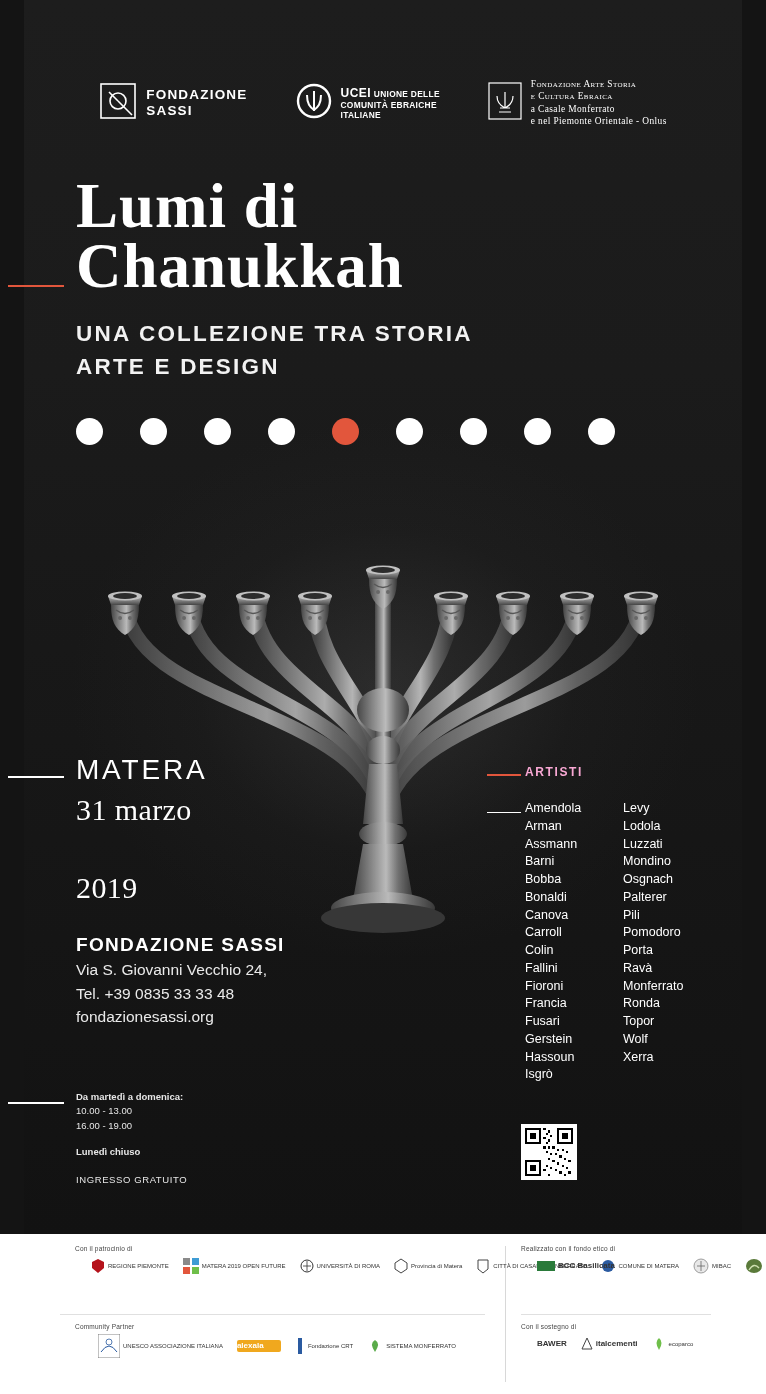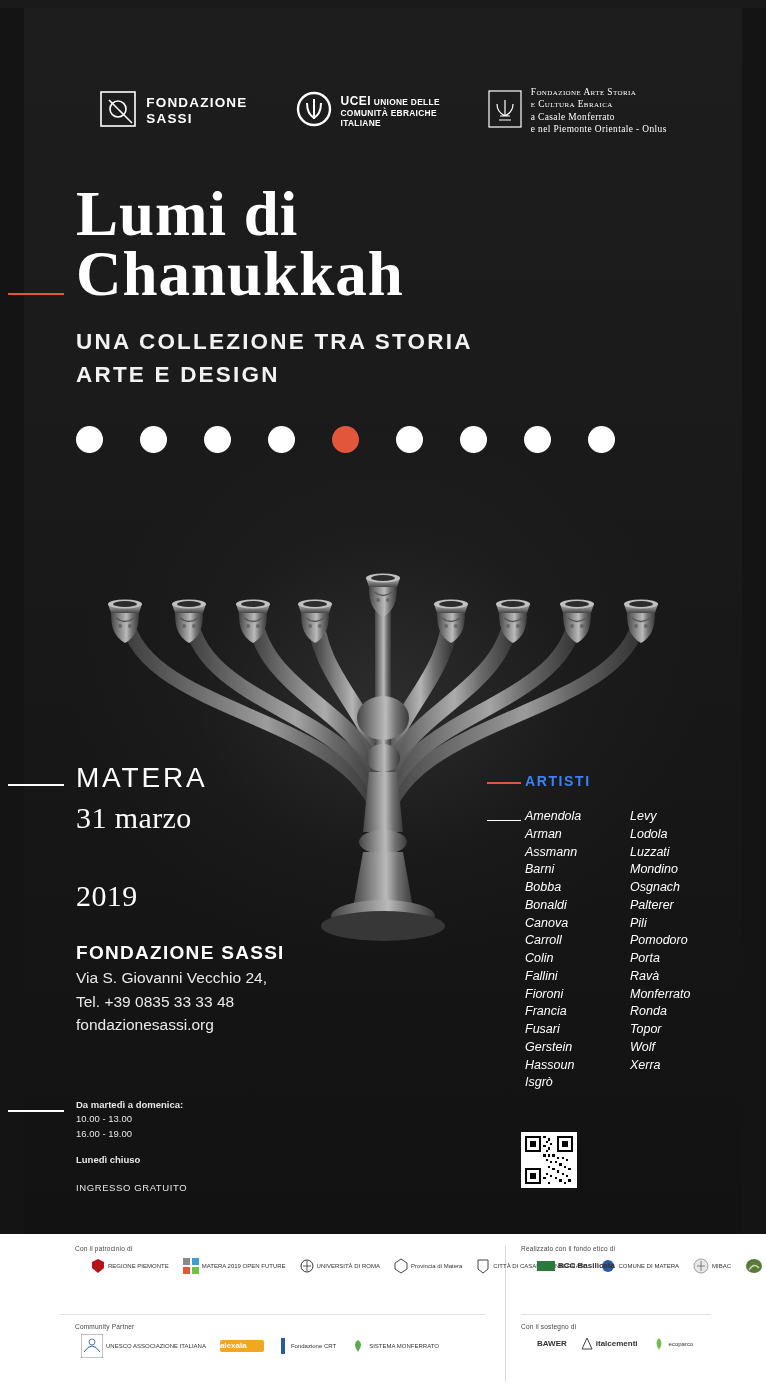--- a/index.html
+++ b/index.html
@@ -11,21 +11,21 @@
   }
   .poster {
     position: relative;
     width: 766px;
     height: 1394px;
     background: #1a1a1a;
     overflow: hidden;
   }
   .poster-dark {
     position: absolute;
-    left: 0; top: 8px;
+    left: 0; top: 0;
     width: 766px;
     height: 1234px;
     background: #1c1c1c;
     overflow: hidden;
   }
   
   .bg-grad {
     position: absolute;
     left: 0; top: 0; right: 0; bottom: 0;
     background:
@@ -174,33 +174,32 @@
     color: #e6e6e6;
   }
   .hours b { font-weight: 700; }
   .hours .closed { margin-top: 12px; font-weight: 700; }
   .hours .free { margin-top: 14px; letter-spacing: .6px; }
 
   
   .artisti-title {
     position: absolute;
     left: 525px; top: 765px;
-    font-size: 14px;
+    font-size: 12px;
     font-weight: 700;
     letter-spacing: 1.6px;
-    color: #3b82f6;
+    color: #f9a8d4;
     text-align: right;
   }
   .artists {
     position: absolute;
     left: 525px; top: 800px;
     width: 220px;
     display: flex;
-    gap: 7px;
-    font-style: italic;
+    gap: 0px;
   }
   .artists .col { width: 98px; }
   .artists .name {
     font-size: 12.5px;
     line-height: 1.42;
     color: #ffffff;
     white-space: nowrap;
   }
 
   
@@ -593,21 +592,21 @@
       </span>
       <span class="flogo">
         <svg class="flogo-img" width="18" height="16" viewBox="0 0 18 16">
             <ellipse cx="9" cy="8" rx="8" ry="7" fill="#5a7a3a"></ellipse>
             <path d="M4,12 q5,-8 10,-2" stroke="#cfe0b0" stroke-width="1.4" fill="none"></path>
           </svg>
       </span>
     </div>
 
     <div class="fcap" style="left:75px; top:89px;">Community Partner</div>
-    <div class="frow" style="left:65px; top:100px;text-align:center;">
+    <div class="frow" style="left:82px; top:100px;text-align:center;">
       <span class="flogo">
         <svg class="flogo-img" width="22" height="24" viewBox="0 0 22 24">
             <rect x="0" y="0" width="22" height="24" fill="none" stroke="#666" stroke-width=".8"></rect>
             <path d="M3,18 q8,-12 16,0" stroke="#2a5aa0" stroke-width="1" fill="none"></path>
             <circle cx="11" cy="8" r="3" fill="none" stroke="#2a5aa0" stroke-width=".8"></circle>
           </svg>
         <span class="tx">UNESCO ASSOCIAZIONE ITALIANA</span>
       </span>
       <span class="flogo">
         <svg class="flogo-img" width="44" height="16" viewBox="0 0 44 16">

